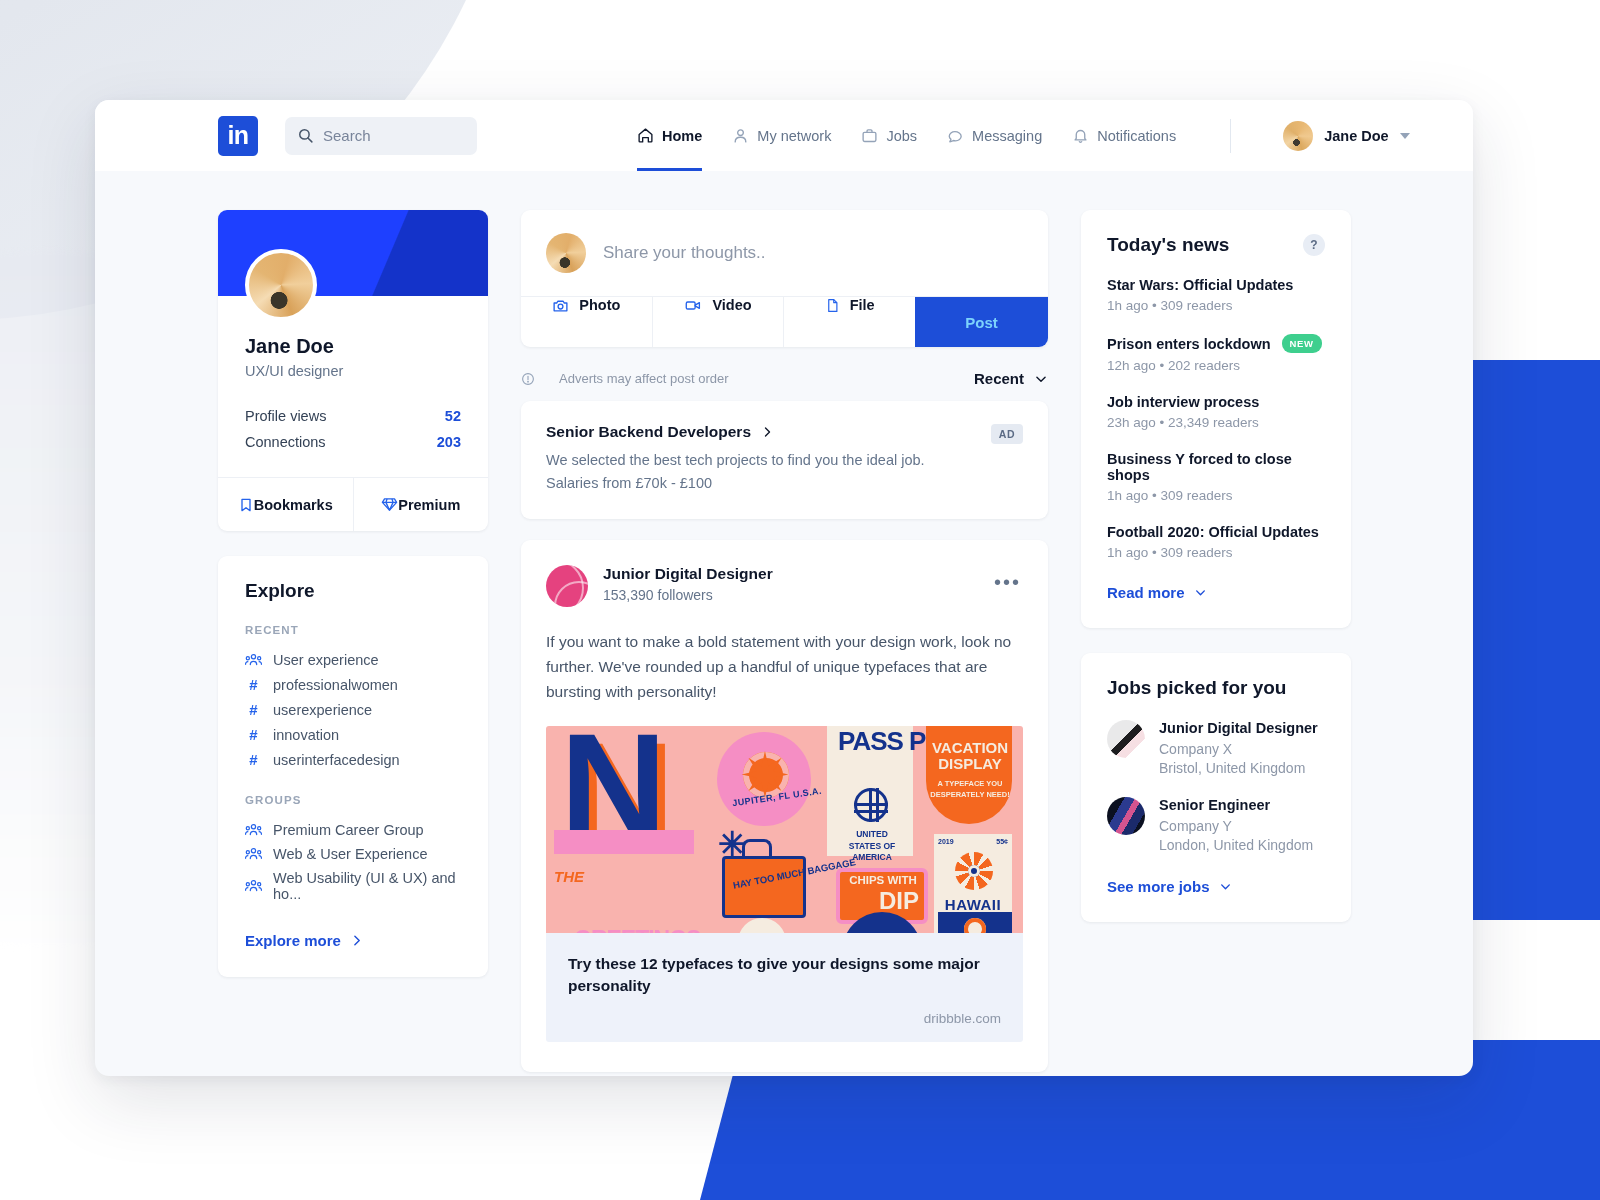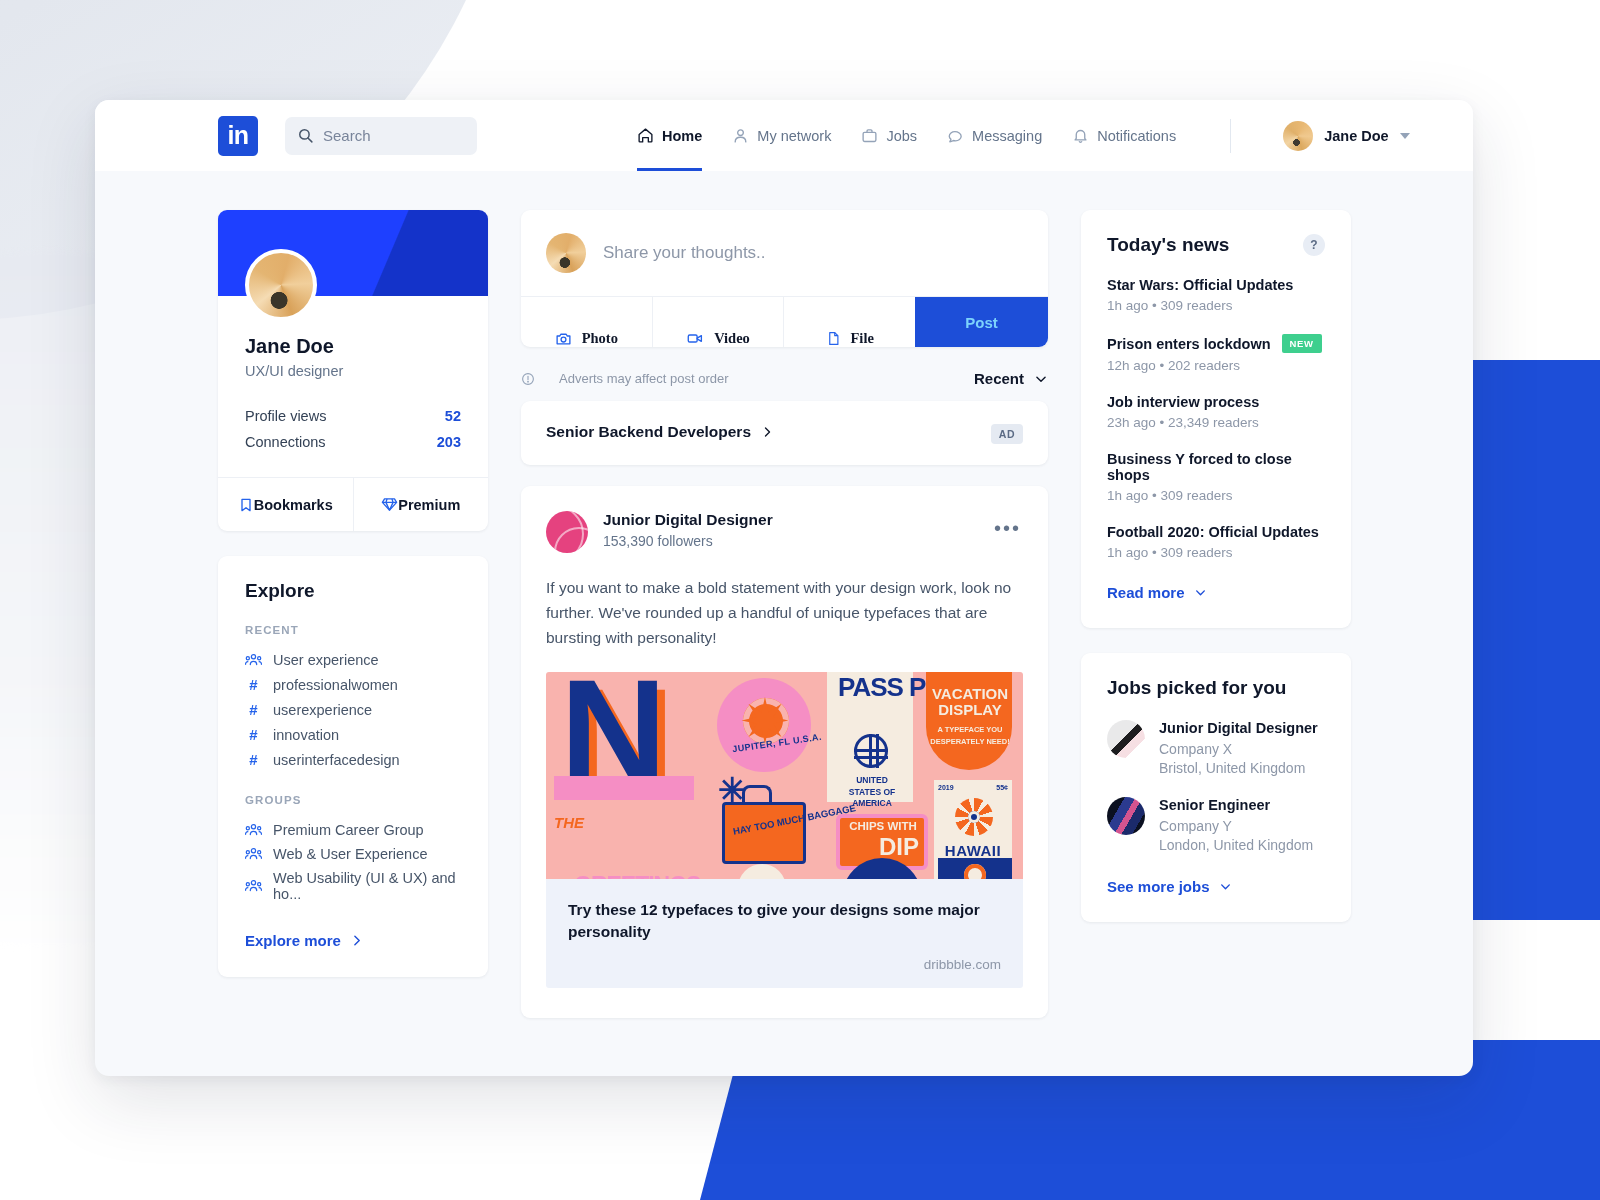--- a/index.html
+++ b/index.html
@@ -215,22 +215,22 @@
   }
   .comp-input {
     border: none; outline: none; background: transparent;
     font-family: inherit; font-size: 17px; color: #64748b;
     width: 100%;
   }
   .comp-input::placeholder { color: #8d97a8; }
   .composer-bar { display: flex; border-top: 1px solid #edf0f5; }
   .comp-btn {
     flex: 1; height: 50px;
-    display: flex; align-items: flex-end; justify-content: center; gap: 10px;
-    font-size: 14.5px; font-weight: 700; color: #0f172a; cursor: pointer; font-family: Liberation Serif, serif;
+    display: flex; align-items: flex-start; justify-content: center; gap: 10px;
+    font-size: 14.5px; font-weight: 700; color: #0f172a; cursor: pointer;
   }
   .comp-btn + .comp-btn { border-left: 1px solid #edf0f5; }
   .comp-post {
     width: 133px; flex: none; height: 50px;
     background: #1d4ed8; color: #7dd3fc;
     display: flex; align-items: center; justify-content: center;
     font-size: 15px; font-weight: 700;
     border-radius: 0 0 9px 0; cursor: pointer;
   }
 
@@ -395,21 +395,21 @@
     font-size: 12px; font-weight: 700; line-height: 22px; text-align: center;
     cursor: pointer;
   }
   .news-item { margin-top: 21px; cursor: pointer; }
   .news-head { display: flex; align-items: center; gap: 11px; }
   .news-h { font-size: 14.5px; font-weight: 700; color: #0f172a; }
   .news-sub { font-size: 13.5px; color: #8d97a8; margin-top: 5px; }
   .badge-new {
     background: #3ecf8e; color: #fff;
     font-size: 9.5px; font-weight: 700; letter-spacing: .6px;
-    padding: 4px 8px; border-radius: 2px;
+    padding: 4px 8px; border-radius: 9px;
   }
   .read-more {
     margin-top: 24px;
     display: flex; align-items: center; gap: 9px;
     font-size: 15px; font-weight: 700; color: #1d4ed8; cursor: pointer;
   }
 
   .jobs { margin-top: 25px; padding: 24px 26px 27px; }
   .jobs-title { font-size: 19px; font-weight: 700; color: #0f172a; }
   .job-row { display: flex; gap: 14px; margin-top: 21px; cursor: pointer; }
@@ -705,20 +705,21 @@
 
       <div class="card ad-card">
         <div class="ad-title">
           <span>Senior Backend Developers</span>
           <span class="ico">
             <svg width="12" height="12" viewBox="0 0 24 24" fill="none" stroke="#0f172a" stroke-width="2.8" stroke-linecap="round" stroke-linejoin="round">
               <polyline points="9 4 17 12 9 20"></polyline>
             </svg>
           </span>
         </div>
+        <div class="ad-desc">We selected the best tech projects to find you the ideal job. Salaries from £70k - £100</div>
         <div class="ad-badge">AD</div>
       </div>
 
       <div class="card post">
         <div class="post-head">
           <span class="dribbble"></span>
           <div>
             <div class="post-name">Junior Digital Designer</div>
             <div class="post-sub">153,390 followers</div>
           </div>

